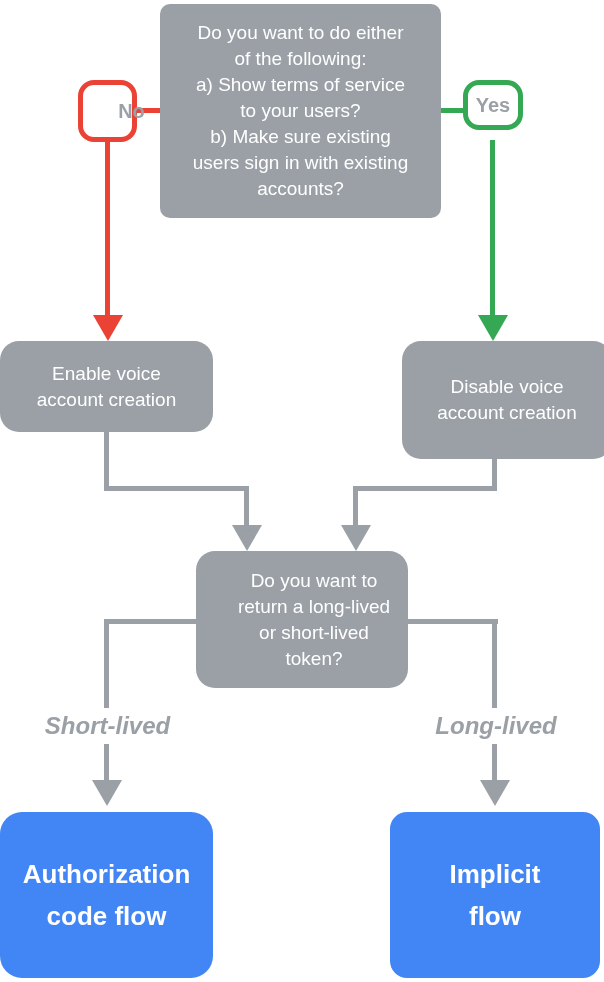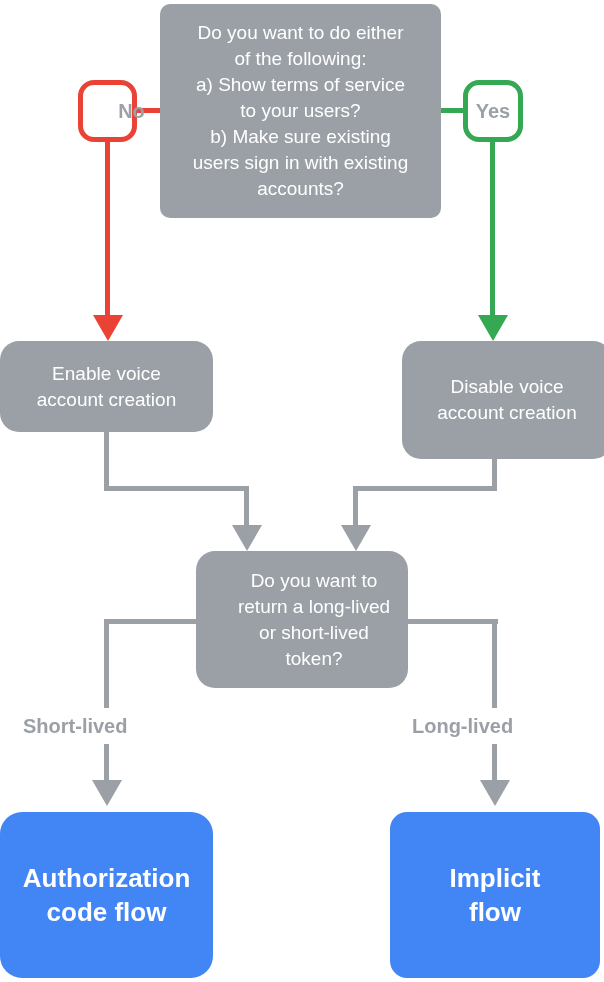--- a/index.html
+++ b/index.html
@@ -6,46 +6,46 @@
   body{font-family:"Liberation Sans","DejaVu Sans",sans-serif;}
   .canvas{position:relative;width:604px;height:982px;background:#ffffff;overflow:hidden;}
 
   
   .node{position:absolute;display:flex;align-items:center;justify-content:center;
         text-align:center;box-sizing:border-box;}
   .node .txt{white-space:pre-line;}
   .gray-node{background:var(--gray);color:#ffffff;border-radius:19px;
              font-size:19px;line-height:26px;}
   .blue-node{background:var(--blue);color:#ffffff;border-radius:22px;
-             font-size:26px;line-height:34px;font-weight:700;text-align:center;}
+             font-size:26px;line-height:42px;font-weight:700;text-align:center;}
   .badge{position:absolute;display:flex;align-items:center;justify-content:center;
          background:#ffffff;color:var(--gray);font-weight:700;font-size:20px;
          border-radius:16px;box-sizing:border-box;}
   .badge.no{border:5px solid var(--red);}
   .badge.yes{border:5px solid var(--green);}
-  .path-label{position:absolute;display:flex;align-items:center;
-         background:#ffffff;color:var(--gray);font-weight:700;font-size:20px;}
+  .path-label{position:absolute;display:flex;align-items:center;justify-content:center;
+         background:#ffffff;color:var(--gray);font-weight:700;font-size:24px;font-style:italic;}
 
   
   .line{position:absolute;}
   .line.gray{background:var(--gray);}
   .line.red{background:var(--red);}
   .line.green{background:var(--green);}
 
   
   .arrow{position:absolute;width:0;height:0;
          border-left:15px solid transparent;border-right:15px solid transparent;}
   .arrow.gray{border-top:26px solid var(--gray);}
   .arrow.red{border-top:26px solid var(--red);}
   .arrow.green{border-top:26px solid var(--green);}
 
   
   #top-box{left:160px;top:4px;width:281px;height:214px;border-radius:10px;}
   #no-badge{left:78px;top:80px;width:59px;height:62px;padding-left:48px;}
-  #yes-badge{left:463px;top:80px;width:60px;height:62px;}
+  #yes-badge{left:463px;top:80px;width:60px;height:50px;}
   #red-h{left:137px;top:108px;width:23px;height:5px;}
   #red-v{left:105px;top:140px;width:5px;height:177px;}
   #red-arrow{left:93px;top:315px;}
   #green-h{left:441px;top:108px;width:22px;height:5px;}
   #green-v{left:490px;top:140px;width:5px;height:177px;}
   #green-arrow{left:478px;top:315px;}
   #enable-box{left:0px;top:341px;width:213px;height:91px;}
   #disable-box{left:402px;top:341px;width:210px;height:118px;}
   #l-v1{left:104px;top:432px;width:5px;height:58px;}
   #l-h1{left:104px;top:486px;width:145px;height:5px;}

